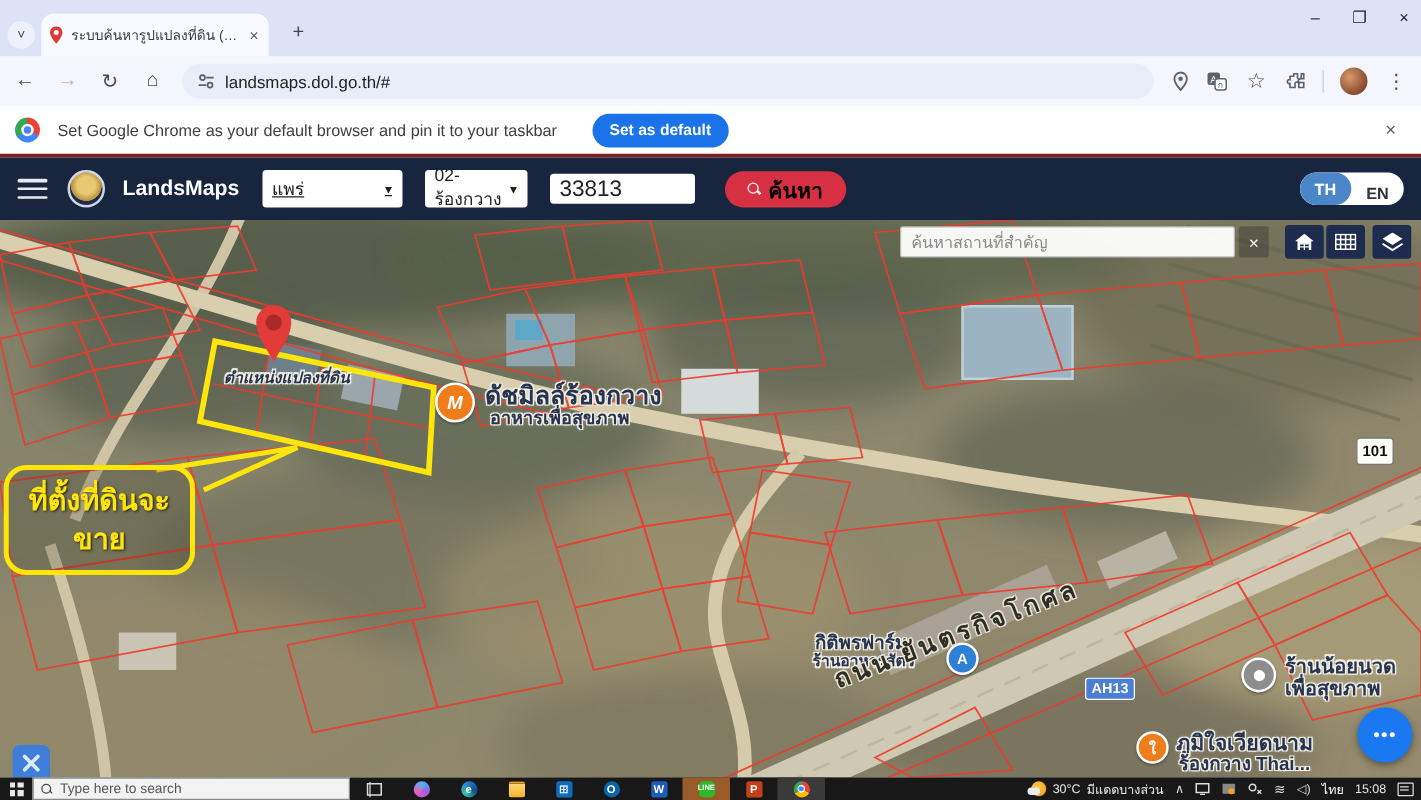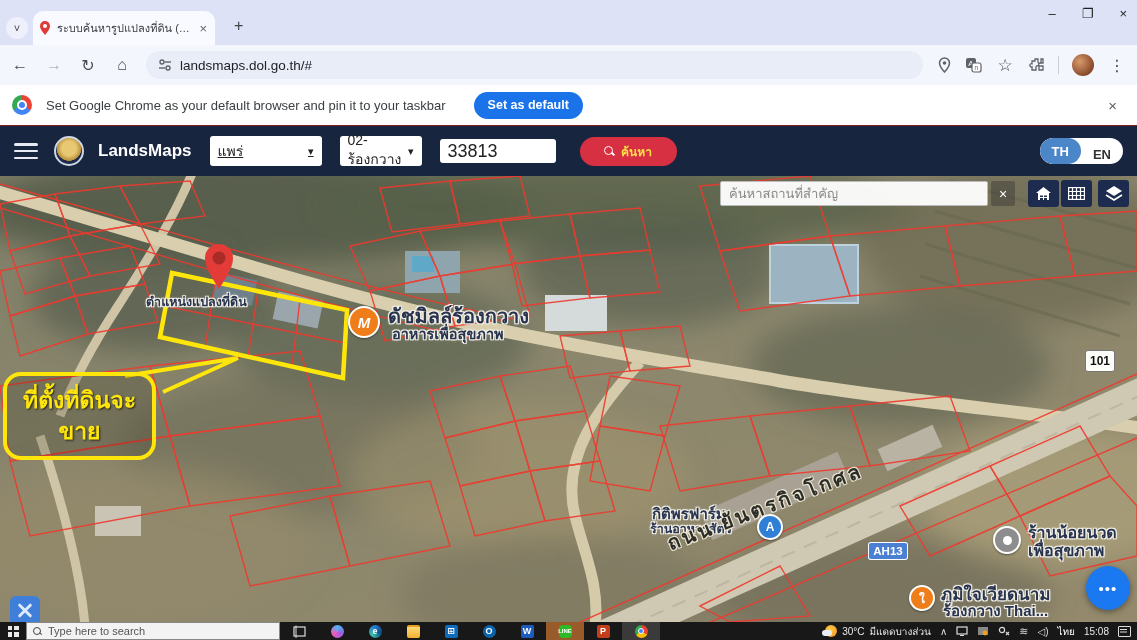--- a/index.html
+++ b/index.html
@@ -22,21 +22,21 @@
   .toolbar { height:40px; background:#f4f6fd; display:flex; align-items:center; padding:0 10px; gap:14px; }
   .nav-ico { color:#474c52; font-size:16px; cursor:pointer; width:20px; text-align:center; }
   .nav-ico.dim { color:#b2b6c4; }
   .omnibox { flex:1; max-width:790px; height:28px; background:#e9edf8; border-radius:14px; display:flex; align-items:center;
     padding:0 12px; gap:8px; }
   .omni-url { color:#202124; font-size:13.5px; }
   .bar-right { display:flex; align-items:center; gap:13px; margin-left:auto; }
   .avatar { width:22px; height:22px; border-radius:50%; background:radial-gradient(circle at 35% 35%, #d99a6b, #8a4a2c 70%, #5c3420); cursor:pointer; }
   .vdiv { width:1px; height:18px; background:#c9cdd8; }
 
-  .notifbar { height:41px; background:#ffffff; border-bottom:1px solid #7f1d1d; display:flex; align-items:center; padding:0 12px; gap:14px; }
+  .notifbar { height:41px; background:#ffffff; border-bottom:3px solid #7f1d1d; display:flex; align-items:center; padding:0 12px; gap:14px; }
   .chrome-logo { width:20px; height:20px; border-radius:50%; flex:none;
     background:conic-gradient(#ea4335 0 33%, #4285f4 33% 66%, #34a853 66% 100%); position:relative; }
   .chrome-logo::after { content:""; position:absolute; inset:5px; border-radius:50%; background:#4285f4; border:2px solid #fff; }
   .notif-text { color:#3c4043; font-size:13px; }
   .set-default { background:#1a73e8; color:#fff; border:none; border-radius:14px; height:27px; padding:0 14px;
     font-size:12.5px; font-weight:bold; margin-left:14px; cursor:pointer; }
   .notif-close { margin-left:auto; color:#5f6368; font-size:15px; cursor:pointer; padding-right:8px; }
 
   
   .appheader { height:50px; background:#17253f; display:flex; align-items:center; padding:0 14px; gap:10px; position:relative; }
@@ -44,22 +44,22 @@
   .burger i { height:2.5px; background:#e8ebf2; border-radius:2px; display:block; }
   .dol-logo { width:30px; height:30px; border-radius:50%; margin-left:6px;
     background:radial-gradient(circle at 50% 40%, #e8c872 0 35%, #b88f3a 60%, #1d2c4e 62%); border:2px solid #cfd6e4; }
   .brand { color:#fff; font-size:17px; font-weight:bold; margin:0 8px 0 4px; }
   .hsel { height:30px; background:#fff; border-radius:3px; display:flex; align-items:center; justify-content:space-between;
     padding:0 8px; color:#222; font-size:14px; cursor:pointer; }
   .hsel .caret { font-size:11px; color:#222; margin-left:6px; }
   .sel-prov { width:112px;text-decoration:underline; }
   .sel-dist { width:82px; margin-left:8px; }
   .hinput { width:116px; height:24px; border:none; border-radius:3px; margin-left:8px; padding:0 8px; font-size:18px; color:#222; }
-  .search-btn { margin-left:14px; height:29px; width:97px; border:none; border-radius:15px; background:#d73042; color:#fde047;
-    font-size:12px; font-weight:bold; display:flex; align-items:center; justify-content:center; gap:6px; cursor:pointer; }
+  .search-btn { margin-left:14px; height:29px; width:97px; border:none; border-radius:15px; background:#d73042; color:#000000;
+    font-size:17px; font-weight:bold; display:flex; align-items:center; justify-content:center; gap:6px; cursor:pointer; }
   .mag { width:11px; height:11px; position:relative; display:inline-block; }
   .mag::before { content:""; position:absolute; left:0; top:0; width:7px; height:7px; border:1.8px solid #fff; border-radius:50%; }
   .mag::after { content:""; position:absolute; left:7px; top:7px; width:4px; height:1.8px; background:#fff; transform:rotate(45deg); }
   .head-right { margin-left:auto; display:flex; align-items:center; gap:12px; }
   .login { color:#e9edf5; font-size:14.5px; display:flex; align-items:center; gap:6px; cursor:pointer; }
   .lock { width:11px; height:9px; border:1.5px solid #e9edf5; border-radius:2px; position:relative; margin-top:4px; }
   .lock::before { content:""; position:absolute; left:1.5px; top:-6px; width:5px; height:5px; border:1.5px solid #e9edf5;
     border-bottom:none; border-radius:4px 4px 0 0; }
   .lang-toggle { display:flex; height:26px; border-radius:14px; overflow:hidden; background:#fff; cursor:pointer; }
   .lang-toggle .th { background:#4a86c8; color:#fff; padding:0 12px; display:flex; align-items:center; font-size:13px; font-weight:bold; border-radius:14px; }
@@ -334,21 +334,21 @@
         <polygon points="172,97 347,134 343,202 160,161" fill="none" stroke="#ffe60a" stroke-width="4.5"></polygon>
         <path d="M125,200 L238,182 M163,216 L238,182" stroke="#ffe60a" stroke-width="4" fill="none"></path>
       </g>
 
       <g>
         <path d="M219,113 c-10,-16 -14,-23 -14,-31 a14,14 0 1 1 28,0 c0,8 -4,15 -14,31 z" fill="#e23b38"></path>
         <circle cx="219" cy="82" r="6.5" fill="#a82b28"></circle>
       </g>
     </svg>
 
-    <div class="mlabel" style="left:146px; top:116px; font-size:12.5px;">ตำแหน่งแปลงที่ดิน</div>
+    <div class="mlabel" style="left:179px; top:116px; font-size:12.5px;font-style:italic;">ตำแหน่งแปลงที่ดิน</div>
 
     <div class="poi-icon" style="left:348px; top:130px; width:32px; height:32px; background:#ef7d1a; font-size:15px; font-style:italic;">M</div>
     <div class="mlabel" style="left:388px; top:124px; font-size:20px;">ดัชมิลล์ร้องกวาง</div>
     <div class="mlabel" style="left:392px; top:146px; font-size:14.5px;">อาหารเพื่อสุขภาพ</div>
 
     <div class="callout">
       <div>ที่ตั้งที่ดินจะ</div>
       <div>ขาย</div>
     </div>
 

